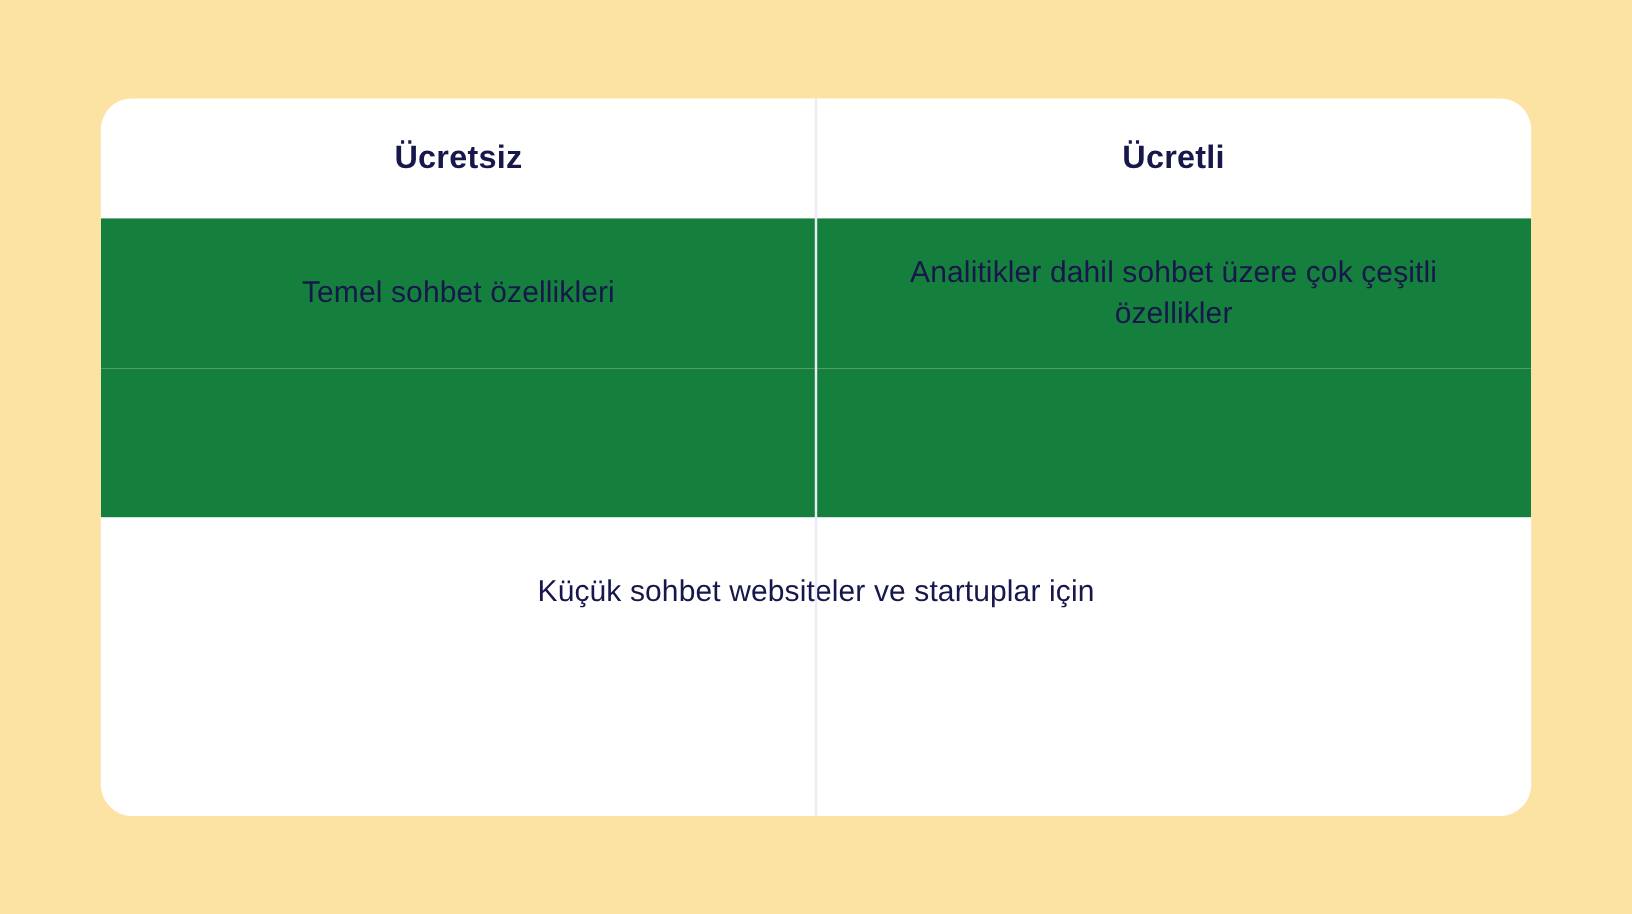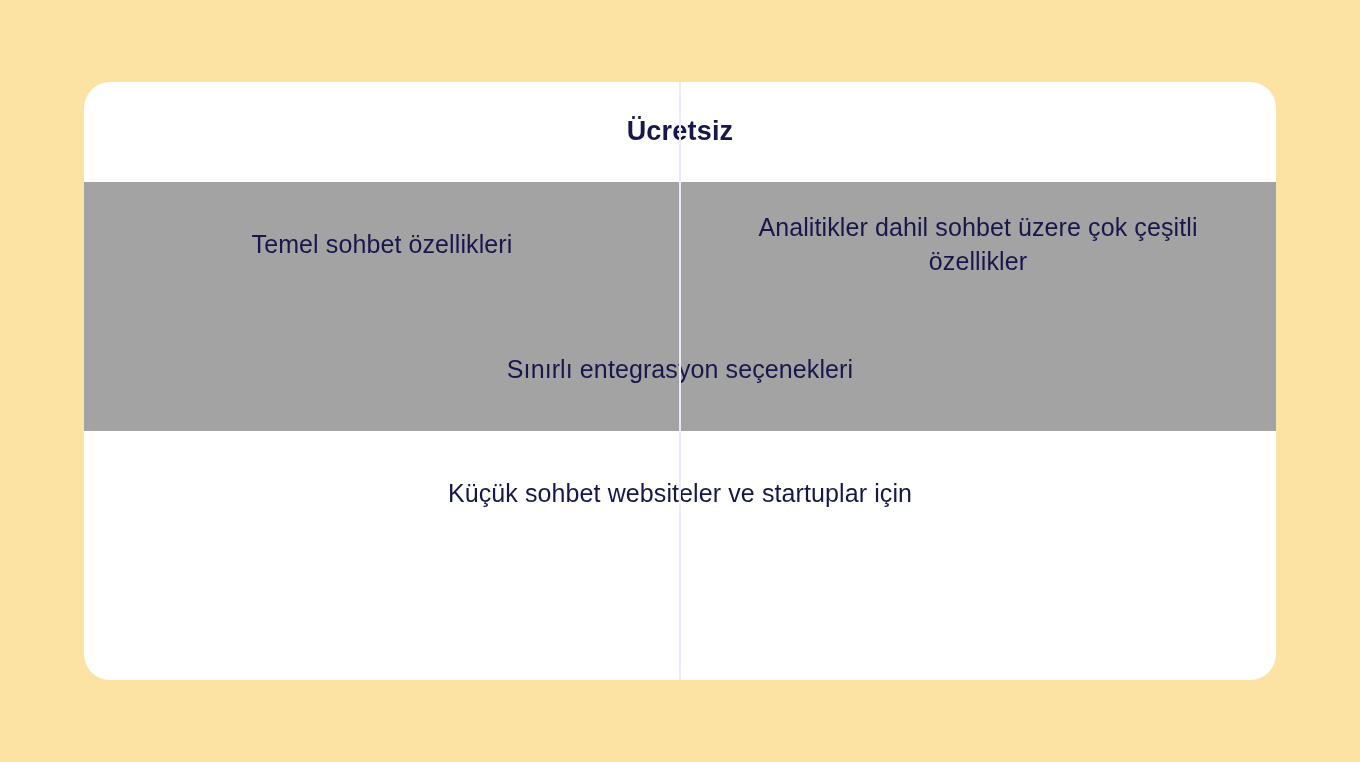--- a/index.html
+++ b/index.html
@@ -33,21 +33,21 @@
     display: flex;
     flex-direction: column;
   }
   .row {
     display: flex;
     flex: 0 0 auto;
     position: relative;
   }
   .row.header { height: 100px; }
   .row.body { height: 124.5px; }
-  .row.alt { background: #a3a3a3; }
+  .row.alt { background: #15803d; }
   .cell {
     flex: 1 1 50%;
     display: flex;
     align-items: center;
     justify-content: center;
     text-align: center;
     box-sizing: border-box;
     padding: 0 40px;
   }
   .cell-text {
@@ -80,36 +80,36 @@
 
 <div class="stage">
   <div class="card">
 
     <div class="divider"></div>
 
     <div class="row header">
       <div class="cell">
         <div class="cell-text">Ücretsiz</div>
       </div>
+      <div class="cell">
+        <div class="cell-text">Ücretli</div>
+      </div>
     </div>
 
     <div class="row body alt">
       <div class="cell">
         <div class="cell-text">Temel sohbet özellikleri</div>
       </div>
       <div class="cell">
         <div class="cell-text">Analitikler dahil sohbet üzere çok çeşitli özellikler</div>
       </div>
     </div>
 
 
     <div class="row body alt">
-      <div class="cell">
-        <div class="cell-text">Sınırlı entegrasyon seçenekleri</div>
-      </div>
     </div>
 
     <div class="row body">
       <div class="cell">
         <div class="cell-text">Küçük sohbet websiteler ve startuplar için</div>
       </div>
     </div>
 
   </div>
 </div>

